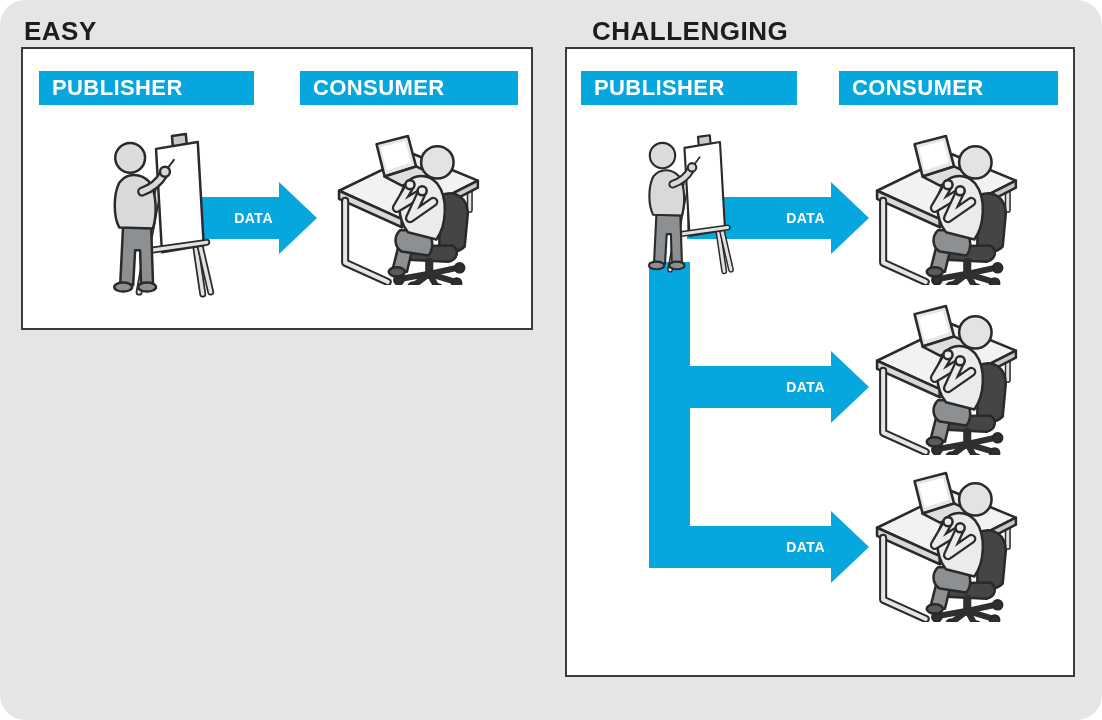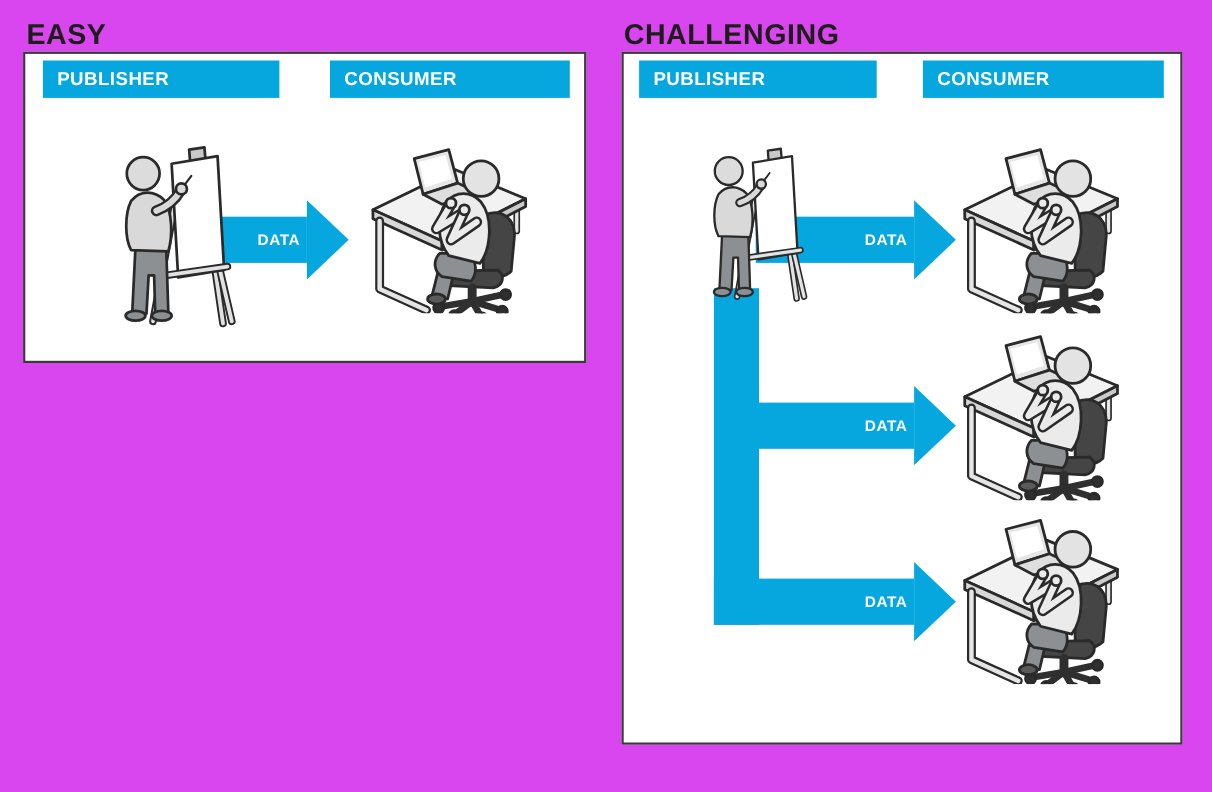--- a/index.html
+++ b/index.html
@@ -3,36 +3,36 @@
 <meta charset="utf-8">
 <style>
   :root{
     --accent-blue:#06A7DE;
     --panel-border:#3A3A3A;
     --title-text:#1D1D1B;
     --bar-text:#FFFFFF;
   }
   html,body{margin:0;padding:0;background:#fff;}
   .canvas{
-    position:relative;width:1102px;height:720px;background:#d946ef;
-    font-family:"Liberation Sans","DejaVu Sans",sans-serif;overflow:hidden;
+    position:relative;width:1102px;height:720px;background:#e5e5e5;
+    font-family:"Liberation Sans","DejaVu Sans",sans-serif;overflow:hidden;border-radius:25px;
   }
   .section-title{
     position:absolute;font-size:26px;font-weight:bold;letter-spacing:.5px;
     color:var(--title-text);line-height:1;
   }
   #easy-title{left:24px;top:18px;}
-  #challenging-title{left:567px;top:18px;}
+  #challenging-title{left:592px;top:18px;}
   .panel{position:absolute;border:2px solid var(--panel-border);background:#fff;}
   #easy-panel{left:21px;top:47px;width:508px;height:279px;}
   #challenging-panel{left:565px;top:47px;width:506px;height:626px;}
   .bar{
     position:absolute;background:var(--accent-blue);color:var(--bar-text);
-    font-size:17px;font-weight:bold;letter-spacing:.4px;
-    display:flex;align-items:center;padding-left:13px;box-sizing:border-box;height:34px;top:6px;
+    font-size:22px;font-weight:bold;letter-spacing:.4px;
+    display:flex;align-items:center;padding-left:13px;box-sizing:border-box;height:34px;top:22px;
   }
   #easy-panel .bar-publisher{left:16px;width:215px;}
   #easy-panel .bar-consumer{left:277px;width:218px;}
   #challenging-panel .bar-publisher{left:14px;width:216px;}
   #challenging-panel .bar-consumer{left:272px;width:219px;}
   .figure{position:absolute;}
   .figure svg{display:block;width:100%;height:100%;}
   
   #easy-panel .pub-fig{left:70px;top:80px;width:132px;height:174px;}
   #easy-panel .con-fig{left:312px;top:84px;width:152px;height:152px;}

